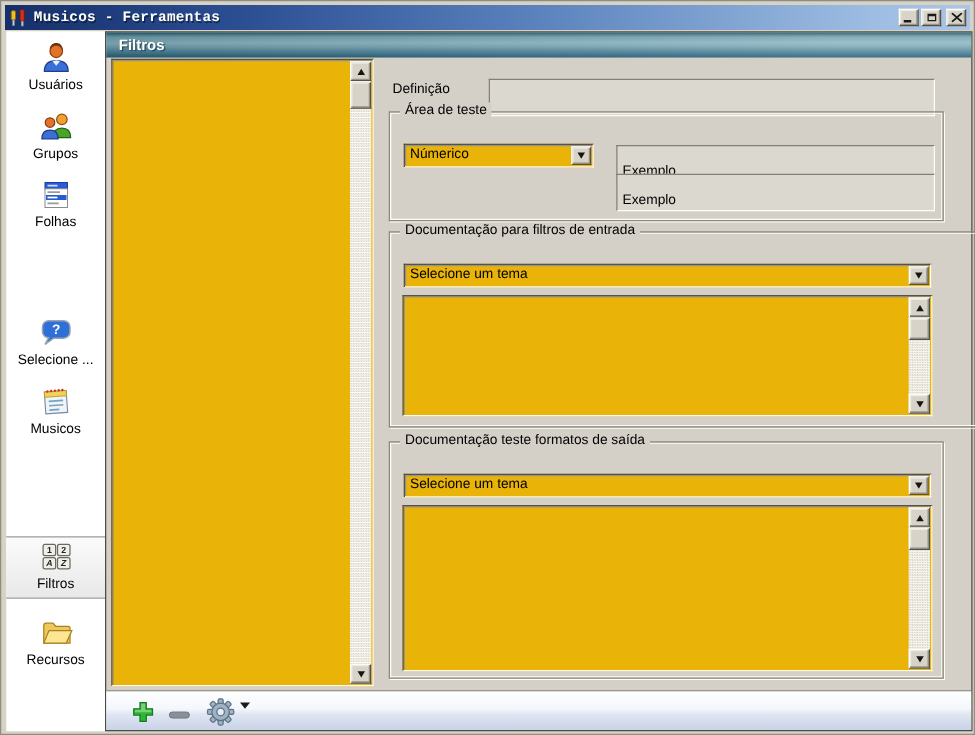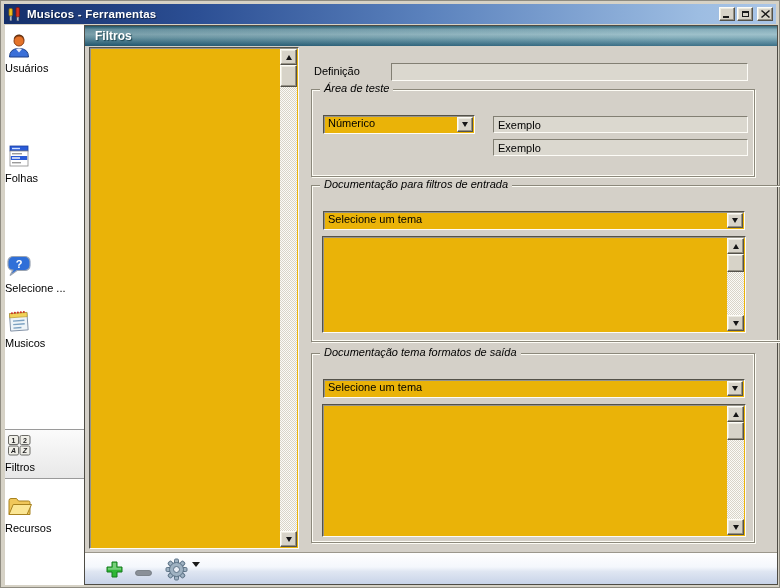--- a/index.html
+++ b/index.html
@@ -5,33 +5,33 @@
   * { margin:0; padding:0; box-sizing:border-box; }
   html,body { width:780px; height:588px; overflow:hidden; background:#d6d2c6;
               font-family:"Liberation Sans", sans-serif; font-size:11px; color:#000; }
   .app { position:absolute; inset:0; background:#d6d2c6; border:1px solid #8f8c81; }
 
   
   .titlebar { position:absolute; left:3px; top:3px; width:772px; height:20px;
     background:linear-gradient(90deg,#152f6a 0%,#2c4f94 25%,#5b82bd 55%,#9dbde2 90%,#aac5e7 100%);
     display:flex; align-items:center; padding:0 3px; }
   .title-text { color:#fff; font-weight:bold; font-size:11.5px; margin-left:4px;
-    text-shadow:1px 1px 0 rgba(0,0,0,.45); letter-spacing:.2px; }
+    text-shadow:1px 1px 0 rgba(0,0,0,.45); letter-spacing:.2px;font-family:Liberation Mono, monospace; }
   .win-controls { margin-left:auto; display:flex; gap:2px; align-items:center; }
   .win-btn { width:16px; height:14px; background:#d7d3c8; position:relative;
     border:1px solid; border-color:#fdfcf7 #54524a #54524a #fdfcf7;
     box-shadow:inset -1px -1px 0 #969286, inset 1px 1px 0 #eceadf;
     display:flex; align-items:center; justify-content:center; }
   .win-btn.close { margin-left:2px; }
   .glyph-min { position:absolute; left:3px; bottom:2px; width:6px; height:2px; background:#1a1a1a; }
   .glyph-max { width:7px; height:6px; border:1px solid #1a1a1a; border-top-width:2px; }
 
   
   .sidebar { position:absolute; left:4px; top:24px; width:79px; height:560px; background:#fff; }
-  .side-item { position:absolute; left:0; width:79px; height:50px; text-align:left; cursor:default; }
+  .side-item { position:absolute; left:0; width:79px; height:50px; text-align:center; cursor:default; }
   .side-item .side-icon { display:block; height:30px; padding-top:1px; }
   .side-item .side-label { display:block; font-size:11px; color:#000; margin-top:1px; white-space:nowrap; }
   .side-item.selected { background:linear-gradient(180deg,#fbfbfb,#e8e8e8);
     border-top:1px solid #9a9a9a; border-bottom:1px solid #9a9a9a; height:50px; }
 
   
   .content-frame { position:absolute; left:83px; top:24px; width:694px; height:560px;
     background:#d4d0c8; border:1px solid #4e4c45; }
   .content-header { position:absolute; left:84px; top:25px; width:692px; height:20px;
     background:
@@ -54,25 +54,25 @@
   .sb-track { position:absolute; inset:0; background-color:#fcfbf6;
     background-image:conic-gradient(#d8d4c8 25%, transparent 0 50%, #d8d4c8 0 75%, transparent 0);
     background-size:2px 2px; }
   .sb-btn { position:absolute; left:0; right:0; height:16px; display:flex; align-items:center; justify-content:center; }
   .sb-up { top:0; } .sb-down { bottom:0; }
   .sb-thumb { position:absolute; left:0; right:0; top:16px; height:22px; }
   .sb-thumb.small { height:18px; }
   .arr-up { width:0; height:0; border-left:3.5px solid transparent; border-right:3.5px solid transparent; border-bottom:5px solid #151515; }
   .arr-down { width:0; height:0; border-left:3.5px solid transparent; border-right:3.5px solid transparent; border-top:5px solid #151515; }
 
-  .field { position:absolute; padding:2px 4px; font-size:11px; overflow:hidden; white-space:nowrap; }
+  .field { position:absolute; padding:14px 4px; font-size:11px; overflow:hidden; white-space:nowrap; }
 
   .groupbox { position:absolute; border:1px solid #8b887b;
     box-shadow:inset 1px 1px 0 #fdfcf5, inset -1px -1px 0 #fdfcf5, 1px 1px 0 #fdfcf5; }
-  .legend { position:absolute; top:-8px; left:8px; background:#d4d0c8; padding:0 4px; font-size:11px;font-style:italic; }
+  .legend { position:absolute; top:-8px; left:8px; background:#d4d0c8; padding:0 4px; font-size:11px; }
 
   .combo { position:absolute; padding-left:4px; line-height:15px; font-size:11px; white-space:nowrap; }
   .combo-btn { position:absolute; top:1px; right:1px; bottom:1px; width:16px;
     display:flex; align-items:center; justify-content:center; }
 
   .textarea { position:absolute; }
 
   
   .toolbar { position:absolute; left:84px; top:551px; width:692px; height:32px;
     border-top:1px solid #9b978c;
@@ -115,20 +115,31 @@
         <svg width="28" height="28" viewBox="0 0 28 28">
           <path d="M8.7 7 a5.3 5.3 0 0 1 10.6 1.5 z" fill="#5a2d0d"></path>
           <circle cx="14" cy="9" r="5" fill="#e4732a" stroke="#8c3d12" stroke-width="1"></circle>
           <path d="M4.5 25 q0 -8.5 9.5 -8.5 q9.5 0 9.5 8.5 z" fill="#3a6fd8" stroke="#1c3f87" stroke-width="1"></path>
           <path d="M11 17 l3 3.5 l3 -3.5 l-3 -0.8 z" fill="#e8eefc"></path>
         </svg>
       </span>
       <span class="side-label">Usuários</span>
     </div>
 
+    <div class="side-item" style="top:61px">
+      <span class="side-icon">
+        <svg width="28" height="28" viewBox="0 0 28 28">
+          <circle cx="18.5" cy="8.5" r="4.2" fill="#f0a030" stroke="#8c5012" stroke-width="1"></circle>
+          <path d="M11.5 23 q0 -7.5 7 -7.5 q7 0 7 7.5 z" fill="#4aa32a" stroke="#1f6410" stroke-width="1"></path>
+          <circle cx="9" cy="11" r="3.8" fill="#e4732a" stroke="#8c3d12" stroke-width="1"></circle>
+          <path d="M2.5 24 q0 -7 6.5 -7 q6.5 0 6.5 7 z" fill="#3a6fd8" stroke="#1c3f87" stroke-width="1"></path>
+        </svg>
+      </span>
+      <span class="side-label">Grupos</span>
+    </div>
 
     <div class="side-item" style="top:116px">
       <span class="side-icon">
         <svg width="28" height="28" viewBox="0 0 28 28">
           <rect x="5" y="4" width="18" height="5" fill="#2a5bd7" stroke="#1a3f9e" stroke-width="0.8"></rect>
           <rect x="7" y="5.8" width="8" height="1.4" fill="#cfe0ff"></rect>
           <rect x="5" y="9" width="18" height="15" fill="#ffffff" stroke="#8a8a8a" stroke-width="0.8"></rect>
           <rect x="7" y="11" width="10" height="1.4" fill="#9a9a9a"></rect>
           <rect x="5.8" y="14" width="16.4" height="4" fill="#2a5bd7"></rect>
           <rect x="7" y="15.3" width="8" height="1.4" fill="#ffffff"></rect>
@@ -253,21 +264,21 @@
         </div>
         <div class="sb-thumb small raised"></div>
         <div class="sb-btn sb-down raised">
           <span class="arr-down"></span>
         </div>
       </div>
     </div>
   </div>
 
   <div class="groupbox" style="left:310px; top:352px; width:444px; height:190px;">
-    <span class="legend">Documentação tema formatos de saída</span>
+    <span class="legend">Documentação teste formatos de saída</span>
     <div class="combo sunken-deep" style="left:11px; top:25px; width:422px; height:19px;">
       <span>Selecione um tema</span>
       <span class="combo-btn raised">
         <span class="arr-down"></span>
       </span>
     </div>
     <div class="textarea sunken-deep" style="left:10px; top:50px; width:424px; height:133px;">
       <span></span>
       <div class="scrollbar">
         <div class="sb-track"></div>

